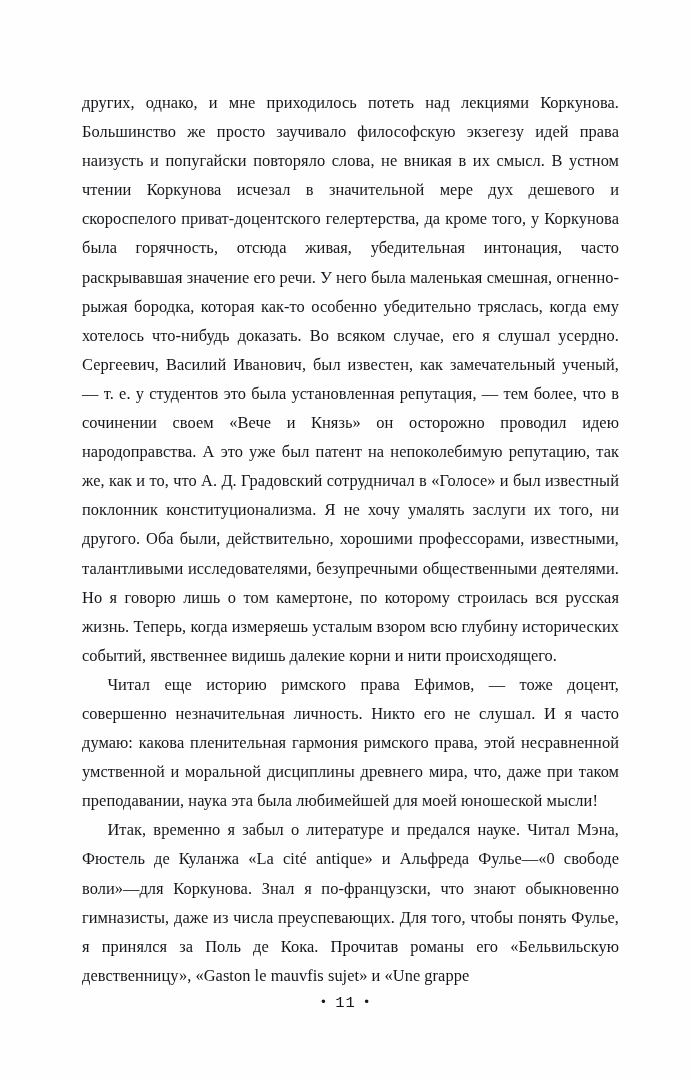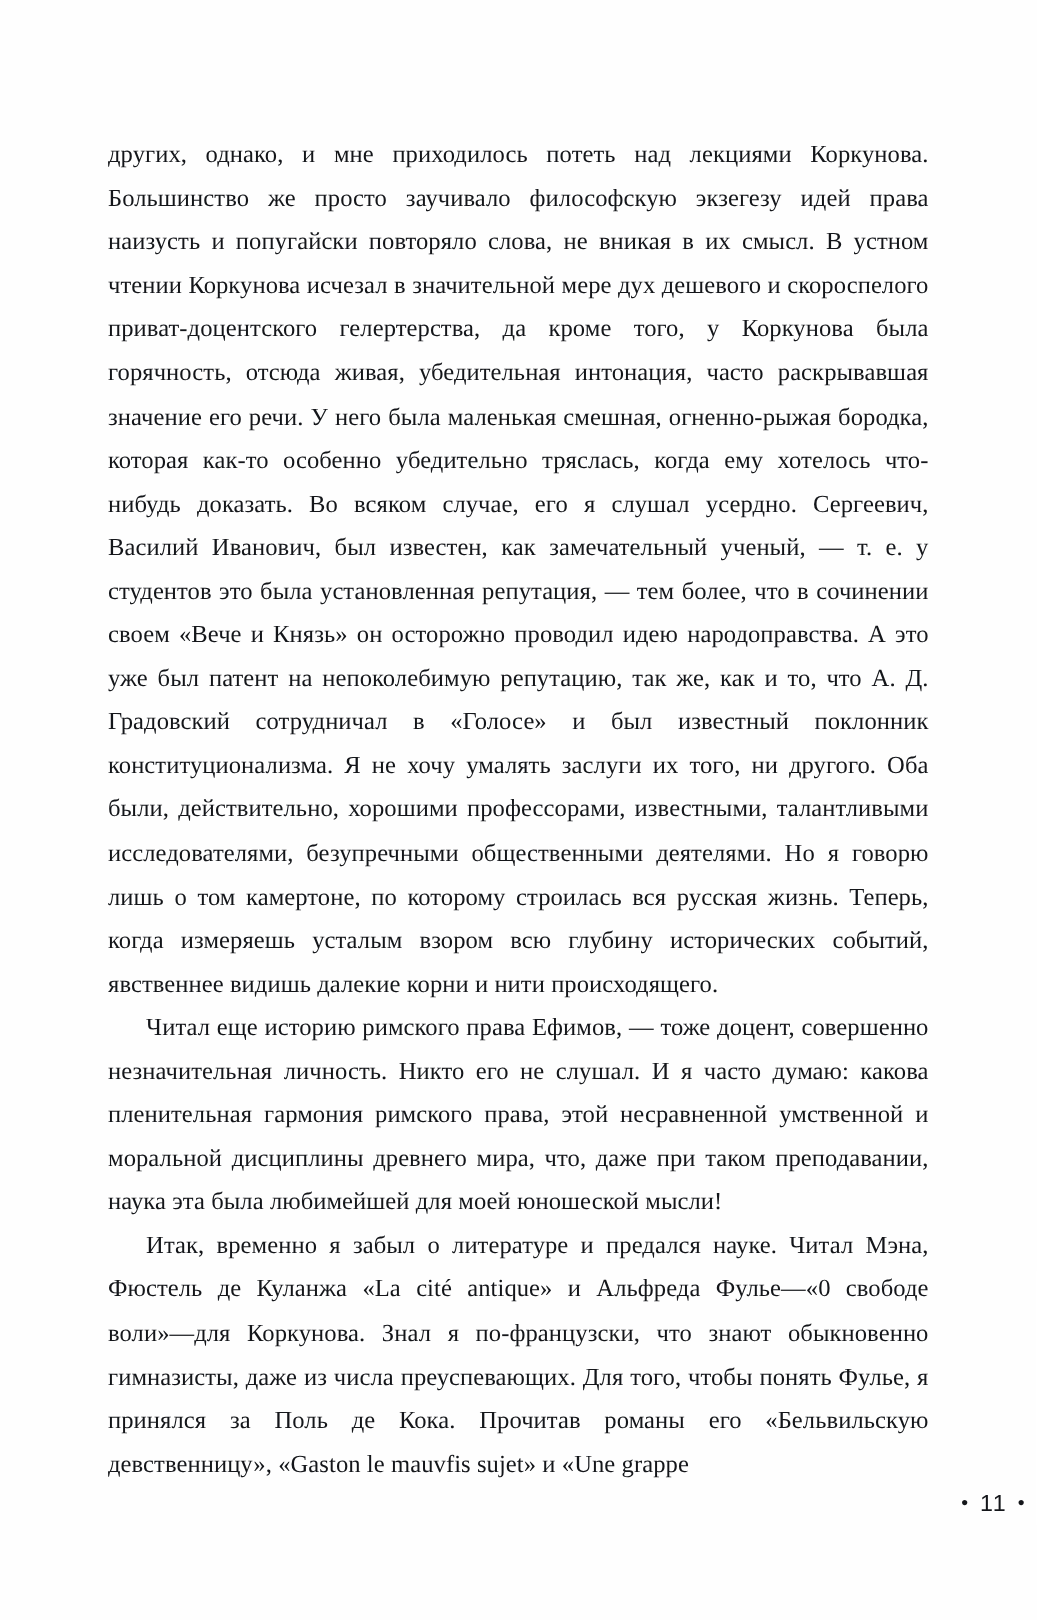--- a/index.html
+++ b/index.html
@@ -22,39 +22,40 @@
     padding: 88px 72px 0 72px;
     background: #fefefe;
   }
   .body-text {
     font-size: 16.4px;
     line-height: 29.1px;
     text-align: justify;
     text-justify: inter-word;
     color: #14161a;
     letter-spacing: 0.05px;
+    margin-left: 10px;
   }
   .para {
     margin: 0;
     text-indent: 1.55em;
     text-align: justify;
   }
   .para.no-indent {
     text-indent: 0;
   }
   .page-number {
     position: absolute;
     left: 0;
     right: 0;
     bottom: 68px;
-    text-align: right;
+    text-align: center;
     font-size: 15.5px;
     color: #14161a;
     letter-spacing: 1px;
-    font-family: Liberation Sans, sans-serif;
+    font-family: Liberation Mono, monospace;
   }
   .page-number .dot {
     display: inline-block;
     padding: 0 7px;
     font-size: 13px;
     vertical-align: 1px;
   }
 </style>
 </head>
 <body>

